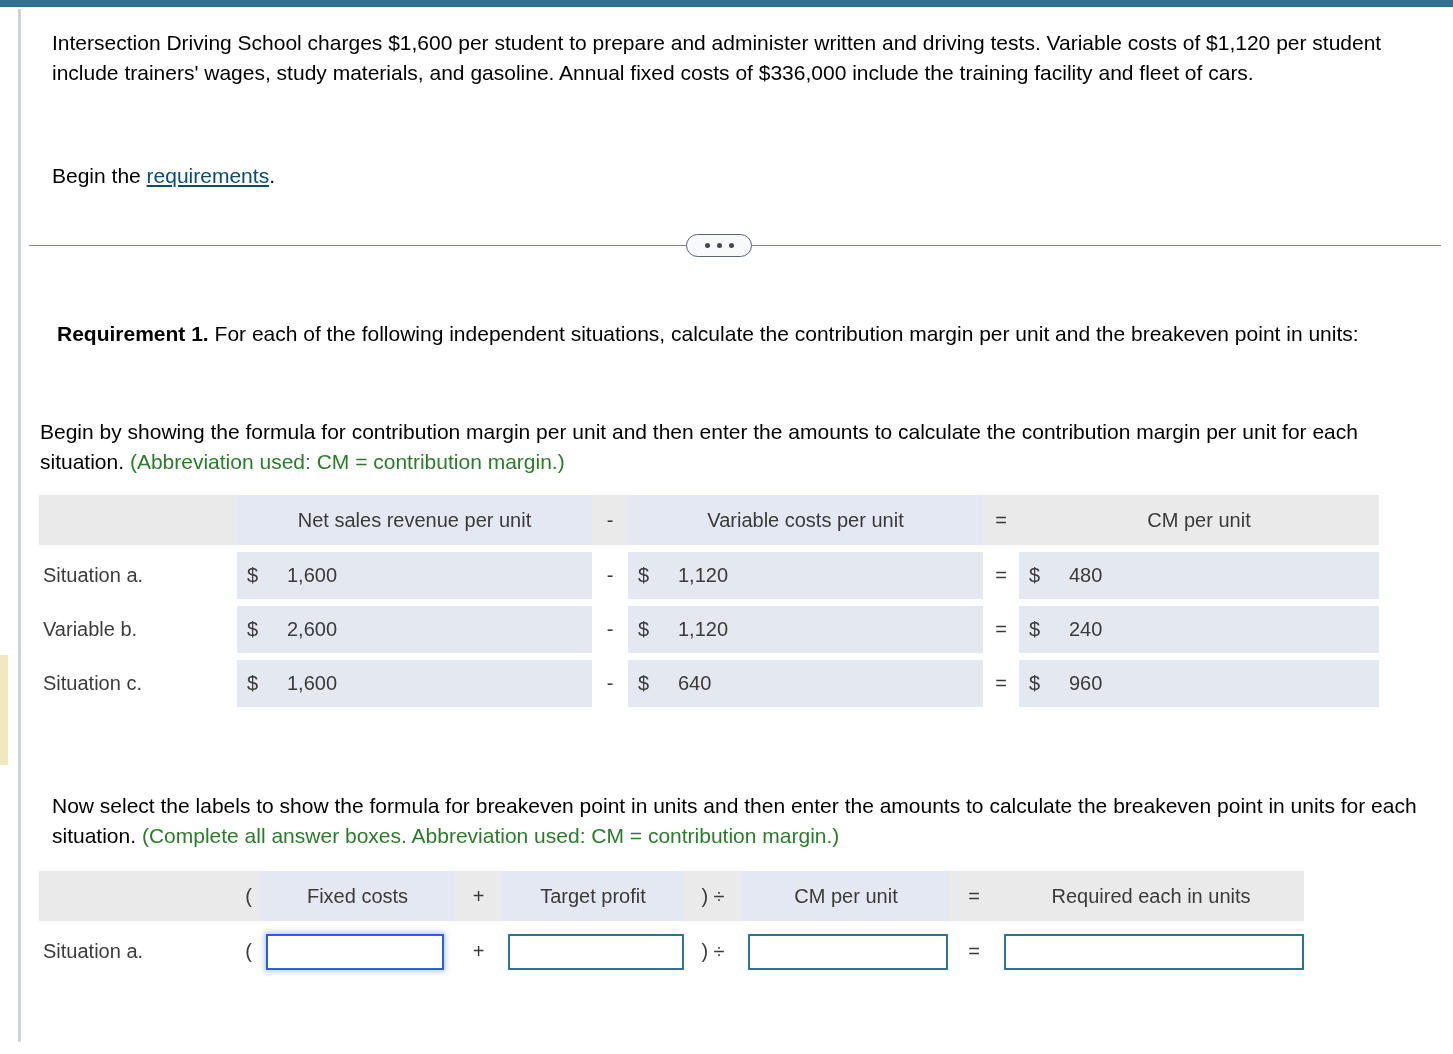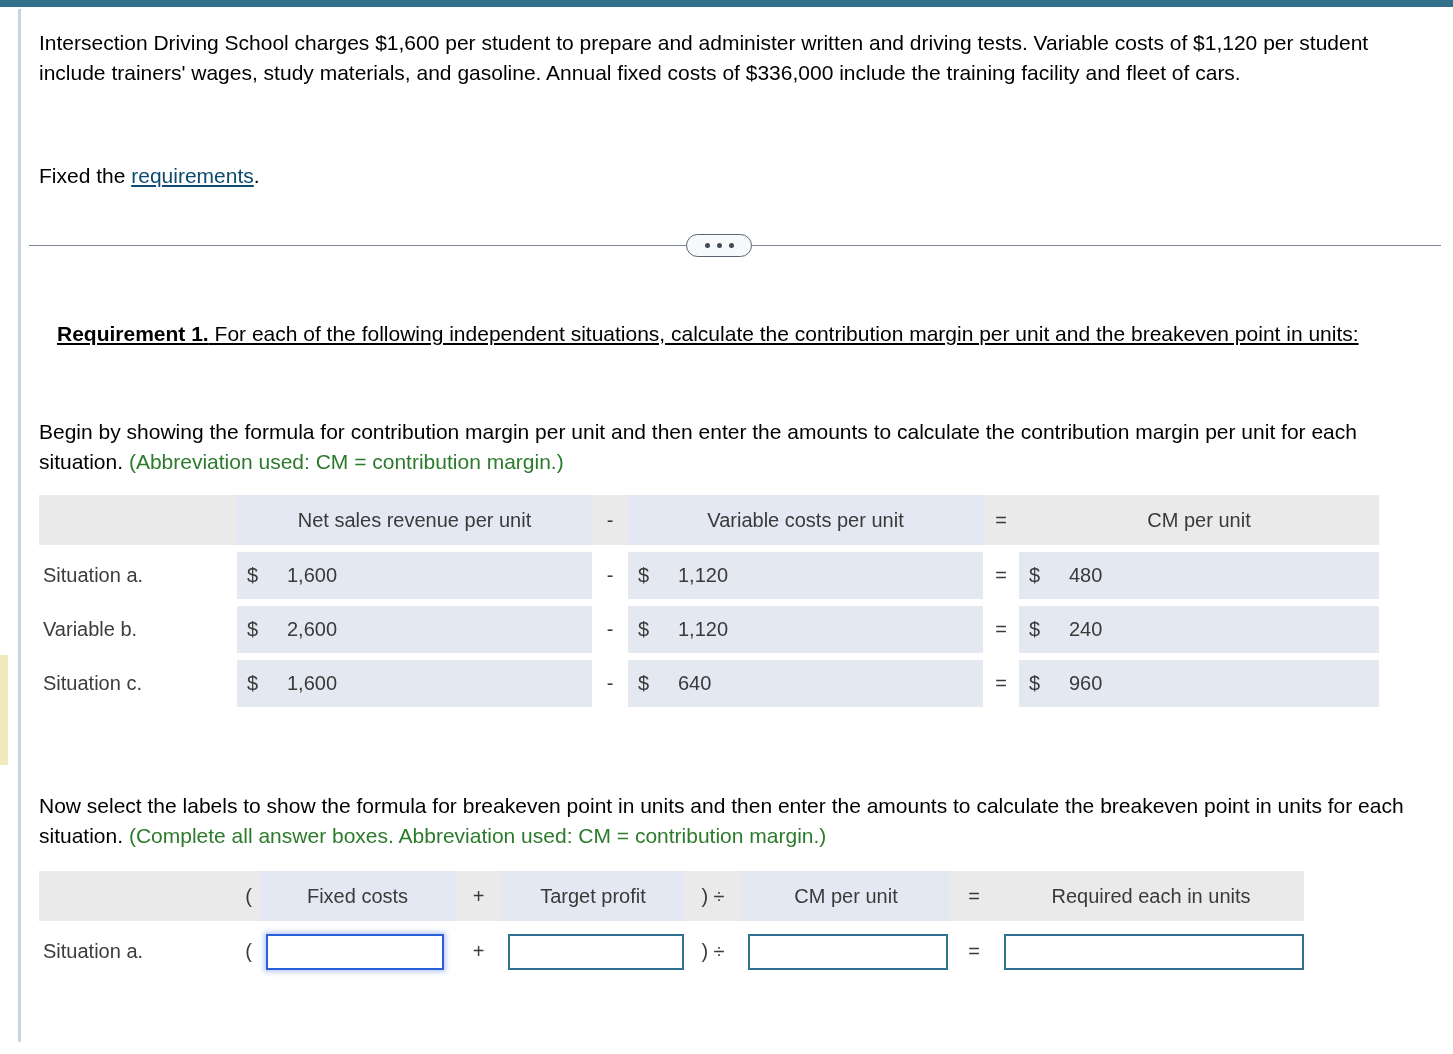--- a/index.html
+++ b/index.html
@@ -57,20 +57,21 @@
     left: 21px; top: 9px;
     width: 1432px; height: 1045px;
     background: #ffffff;
   }
 
   .para {
     position: absolute;
     font-size: 21px;
     line-height: 30px;
     color: #000;
+    margin-left: 13px;
   }
 
   #intro-para {
     left: 18px; top: 19px;
     width: 1350px;
   }
   #read-line {
     left: 18px; top: 152px;
   }
   #req-link {
@@ -106,28 +107,27 @@
   }
   #divider .pill i {
     width: 5px; height: 5px;
     border-radius: 50%;
     background: #414a58;
     display: block;
   }
 
   
   #req-heading {
-    left: 36px; top: 310px;
+    left: 23px; top: 310px;
     width: 1340px;
-    text-decoration: underline;
   }
   #req-heading b { font-weight: bold; }
 
   #begin-para {
-    left: 18px; top: 408px;
+    left: 6px; top: 408px;
     width: 1380px;
   }
   .green { color: #2c7a2c; }
 
   
   .calc-table {
     position: absolute;
     border-collapse: separate;
     border-spacing: 0;
     font-size: 20px;
@@ -228,21 +228,21 @@
   <div id="gutter-marker"></div>
 </div>
 <div id="pane-left-rule"></div>
 <div id="pane-bottom-rule"></div>
 
 <div id="content">
 
   <div class="para" id="intro-para">Intersection Driving School charges $1,600 per student to prepare and administer written and driving tests. Variable costs of $1,120 per student include trainers' wages, study materials, and gasoline. Annual fixed costs of $336,000 include the training facility and fleet of cars.</div>
 
   <div class="para" id="read-line">
-    <span>Fixed the </span><a id="req-link" href="#">requirements</a><span>.</span>
+    <span>Begin the </span><a id="req-link" href="#">requirements</a><span>.</span>
   </div>
 
   <div id="divider">
     <div class="rule"></div>
     <div class="pill" title="more">
       <i></i>
       <i></i>
       <i></i>
     </div>
   </div>

